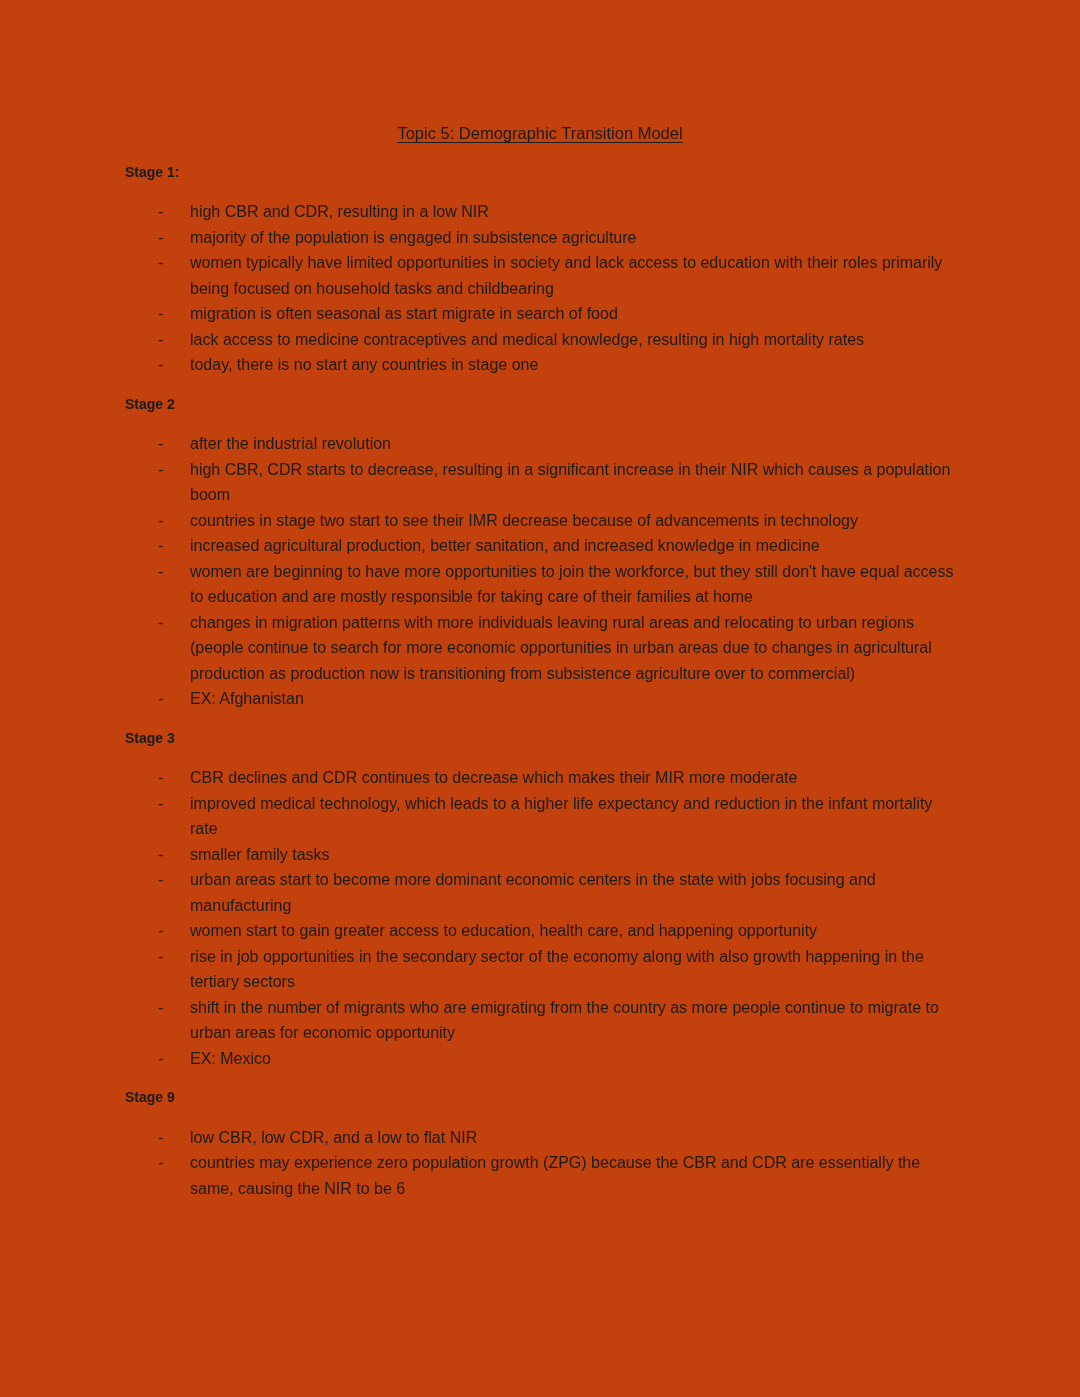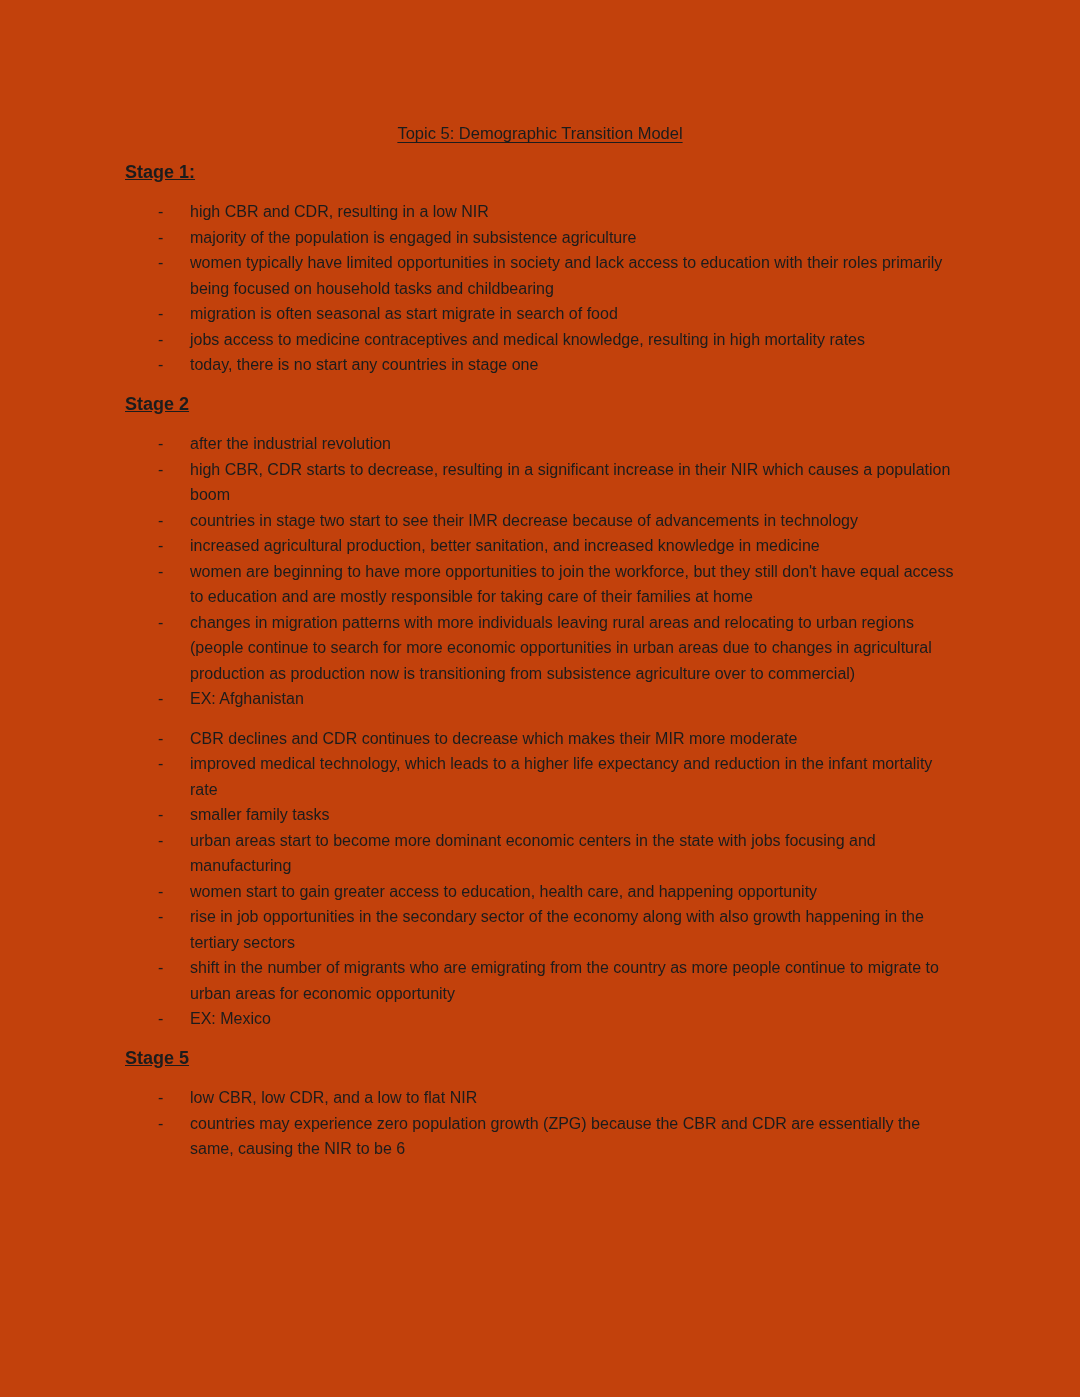--- a/index.html
+++ b/index.html
@@ -23,23 +23,22 @@
   }
   .doc-title {
     text-align: center;
     text-decoration: underline;
     text-underline-offset: 3px;
     margin-bottom: 13px;
     font-size: 16.5px;
   }
   .section-heading {
     font-weight: bold;
-    font-size: 18px;
+    font-size: 14px;
     margin: 0 0 14px 0;
-    text-decoration: underline;
   }
   .bullet-list {
     margin: 0 0 14px 0;
   }
   .bullet-item {
     display: flex;
     align-items: flex-start;
     padding-left: 33px;
   }
   .bullet-item .dash {
@@ -71,21 +70,21 @@
           <div class="bullet-item">
             <span class="dash">-</span>
             <span class="item-text">women typically have limited opportunities in society and lack access to education with their roles primarily being focused on household tasks and childbearing</span>
           </div>
           <div class="bullet-item">
             <span class="dash">-</span>
             <span class="item-text">migration is often seasonal as start migrate in search of food</span>
           </div>
           <div class="bullet-item">
             <span class="dash">-</span>
-            <span class="item-text">jobs access to medicine contraceptives and medical knowledge, resulting in high mortality rates</span>
+            <span class="item-text">lack access to medicine contraceptives and medical knowledge, resulting in high mortality rates</span>
           </div>
           <div class="bullet-item">
             <span class="dash">-</span>
             <span class="item-text">today, there is no start any countries in stage one</span>
           </div>
         </div>
       </div>
       <div class="section">
         <div class="section-heading">Stage 2</div>
         <div class="bullet-list">
@@ -113,20 +112,21 @@
             <span class="dash">-</span>
             <span class="item-text">changes in migration patterns with more individuals leaving rural areas and relocating to urban regions (people continue to search for more economic opportunities in urban areas due to changes in agricultural production as production now is transitioning from subsistence agriculture over to commercial)</span>
           </div>
           <div class="bullet-item">
             <span class="dash">-</span>
             <span class="item-text">EX: Afghanistan</span>
           </div>
         </div>
       </div>
       <div class="section">
+        <div class="section-heading">Stage 3</div>
         <div class="bullet-list">
           <div class="bullet-item">
             <span class="dash">-</span>
             <span class="item-text">CBR declines and CDR continues to decrease which makes their MIR more moderate</span>
           </div>
           <div class="bullet-item">
             <span class="dash">-</span>
             <span class="item-text">improved medical technology, which leads to a higher life expectancy and reduction in the infant mortality rate</span>
           </div>
           <div class="bullet-item">
@@ -149,21 +149,21 @@
             <span class="dash">-</span>
             <span class="item-text">shift in the number of migrants who are emigrating from the country as more people continue to migrate to urban areas for economic opportunity</span>
           </div>
           <div class="bullet-item">
             <span class="dash">-</span>
             <span class="item-text">EX: Mexico</span>
           </div>
         </div>
       </div>
       <div class="section">
-        <div class="section-heading">Stage 5</div>
+        <div class="section-heading">Stage 9</div>
         <div class="bullet-list">
           <div class="bullet-item">
             <span class="dash">-</span>
             <span class="item-text">low CBR, low CDR, and a low to flat NIR</span>
           </div>
           <div class="bullet-item">
             <span class="dash">-</span>
             <span class="item-text">countries may experience zero population growth (ZPG) because the CBR and CDR are essentially the same, causing the NIR to be 6</span>
           </div>
         </div>

